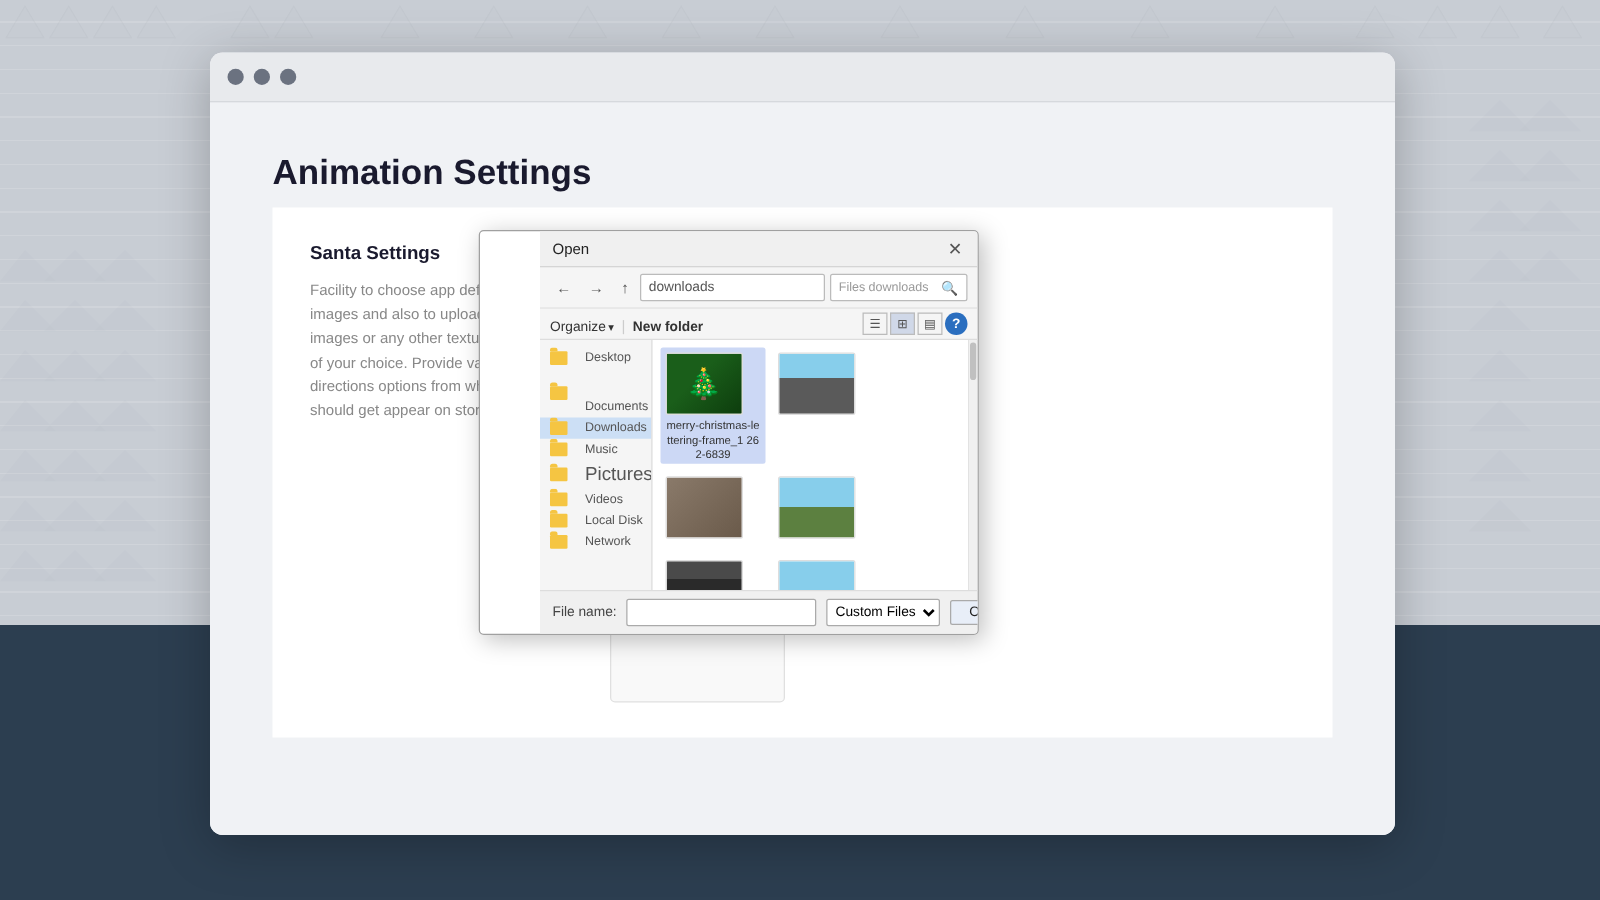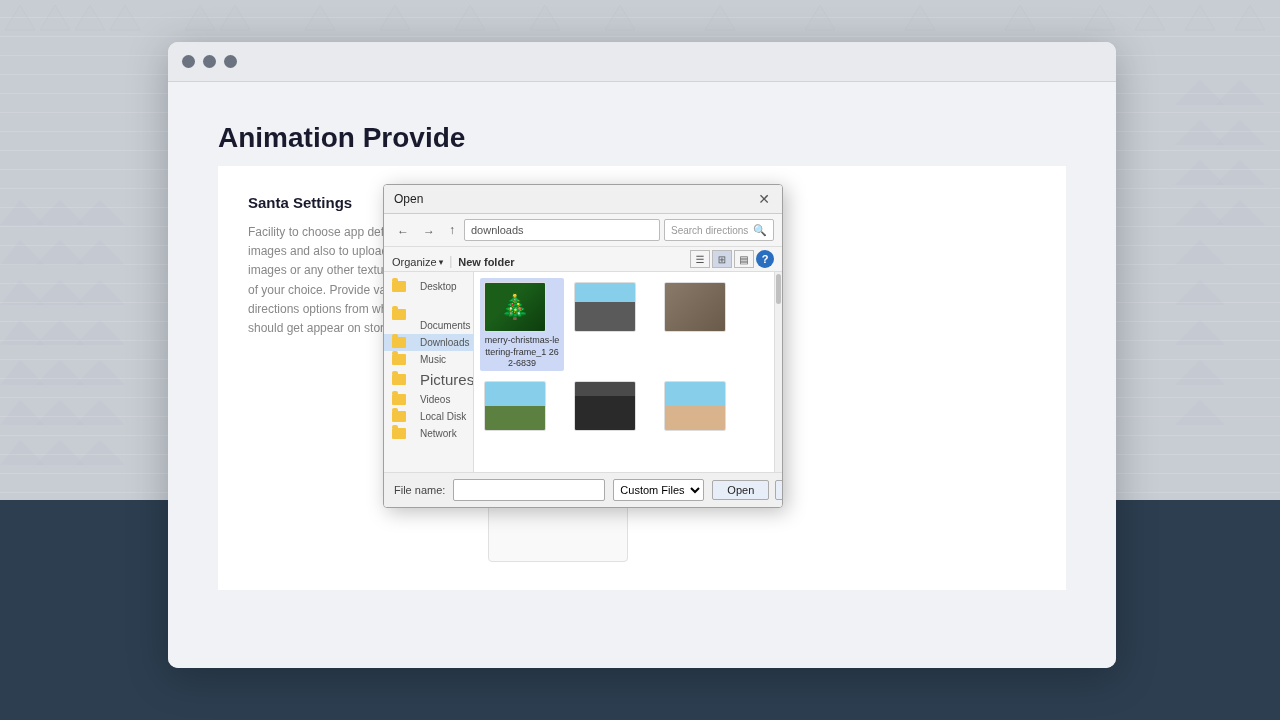--- a/index.html
+++ b/index.html
@@ -166,20 +166,21 @@
       position: absolute;
       top: 18px;
       left: 165px;
       width: 400px;
       background: #fff;
       border: 1px solid #a0a0a0;
       box-shadow: 4px 4px 20px rgba(0,0,0,0.25);
       border-radius: 4px;
       overflow: hidden;
       pointer-events: all;
+      padding-left: 48px;
     }
 
     .dialog-titlebar {
       background: #f0f0f0;
       padding: 6px 10px;
       display: flex;
       align-items: center;
       justify-content: space-between;
       border-bottom: 1px solid #ccc;
     }
@@ -635,21 +636,21 @@
 <div class="main-window">
 
   <div class="title-bar">
     <div class="window-dot"></div>
     <div class="window-dot"></div>
     <div class="window-dot"></div>
   </div>
 
   <div class="content-area">
     <div class="left-panel">
-      <h1 class="page-title">Animation Provide</h1>
+      <h1 class="page-title">Animation Settings</h1>
 
       <div class="settings-panel">
 
         <div class="settings-sidebar">
           <div class="section-title">Santa Settings</div>
           <div class="section-description">Facility to choose app default santa images and also to upload santa images or any other textual images of your choice. Provide various directions options from where it should get appear on store.</div>
         </div>
 
         <div class="settings-form">
           
@@ -686,21 +687,21 @@
             </div>
 
             <div class="dialog-toolbar">
               <button class="toolbar-btn">←</button>
               <button class="toolbar-btn">→</button>
               <button class="toolbar-btn">↑</button>
               <div class="address-bar">
                 <span>downloads</span>
               </div>
               <div class="search-box">
-                <span style="font-size:10px;color:#999;">Search directions</span>
+                <span style="font-size:10px;color:#999;">Files downloads</span>
                 <span style="margin-left:auto;font-size:11px;color:#666;">🔍</span>
               </div>
             </div>
 
             <div class="dialog-toolbar-row2">
               <button class="organize-btn">Organize</button>
               <span style="color:#ccc;font-size:12px;">|</span>
               <button class="new-folder-btn">New folder</button>
               <div class="view-buttons">
                 <button class="view-btn">☰</button>

